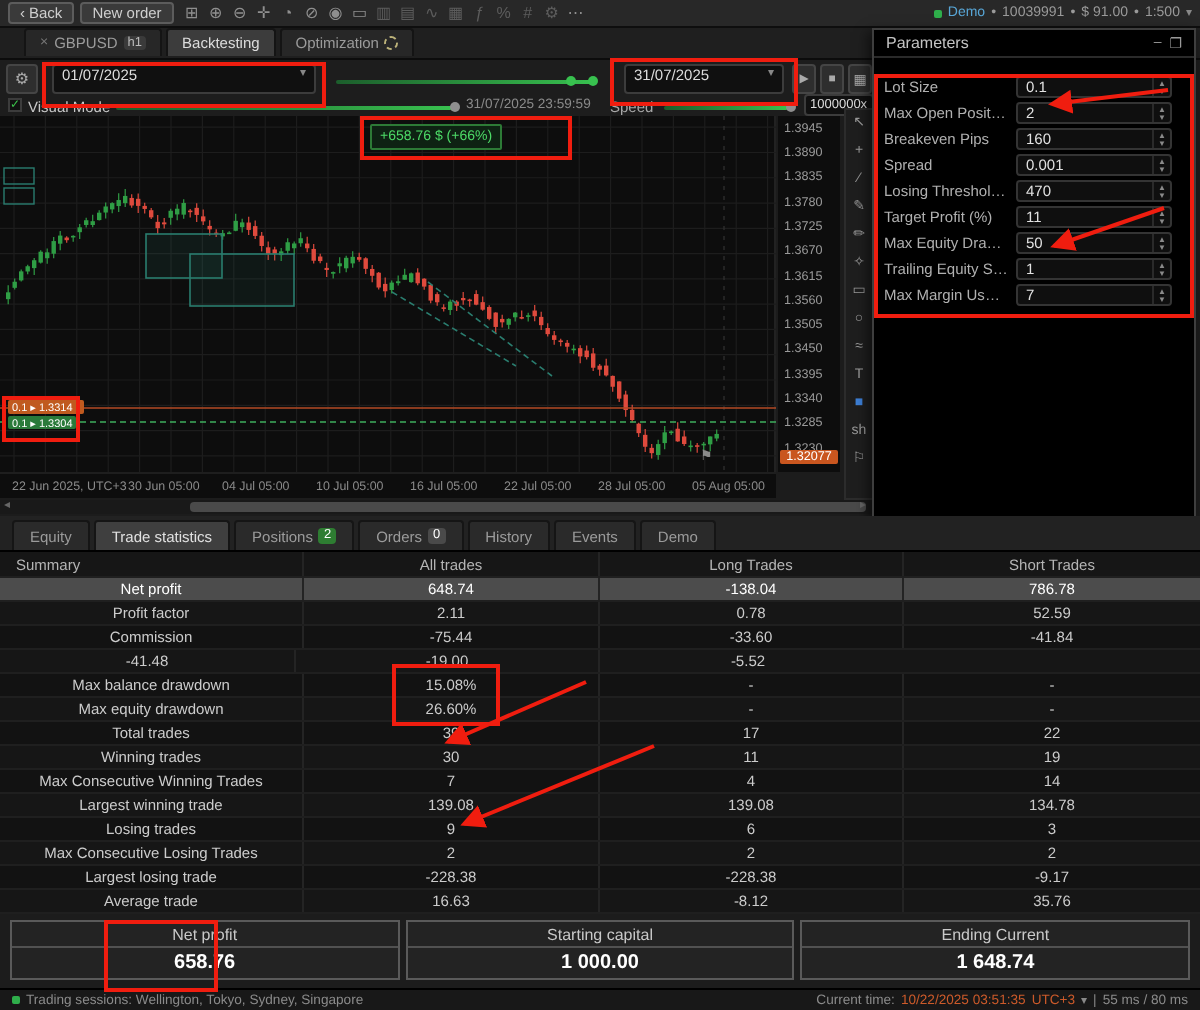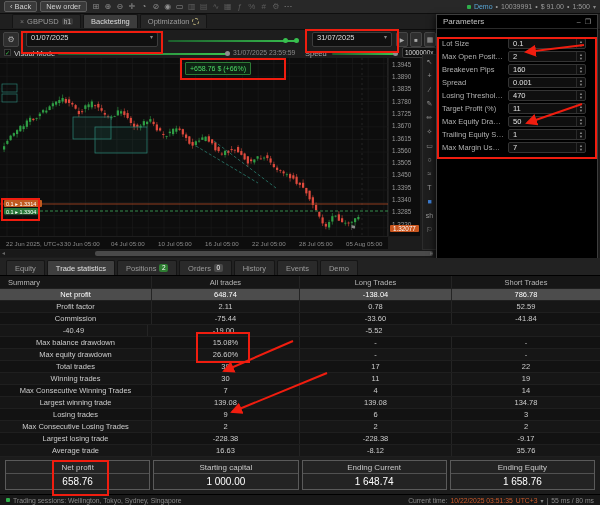--- a/index.html
+++ b/index.html
@@ -81,21 +81,21 @@
   .trow:nth-child(odd){background:#161616}
   .trow.sel{background:#4c4c4c;color:#fff}
   .tcell{white-space:nowrap;overflow:hidden;border-right:1px solid #242424;height:100%;display:flex;align-items:center;justify-content:center}
   .c0{width:152px}.c1{width:148px}.c2{width:152px}.c3{width:148px;border-right:none}
   .head .c0{justify-content:flex-start;padding-left:8px}
 
   
   #cards{position:absolute;top:460px;left:5px;width:590px;height:30px;display:flex;gap:3px}
   .card{flex:1;border:1px solid #5a5a5a;background:#232323;display:flex;flex-direction:column}
   .clabel{height:13px;border-bottom:1px solid #515151;font-size:8px;color:#c9c9c9;display:flex;align-items:center;justify-content:center}
-  .cvalue{flex:1;font-size:10px;font-weight:normal;color:#fff;display:flex;align-items:center;justify-content:center}
+  .cvalue{flex:1;font-size:10px;font-weight:bold;color:#fff;display:flex;align-items:center;justify-content:center}
 
   
   #statusbar{position:absolute;top:494px;left:0;width:600px;height:11px;background:#181818;border-top:1px solid #000;font-size:6.8px;color:#8a8a8a;display:flex;align-items:center;padding:0 6px;gap:3px}
   .sright{margin-left:auto;display:flex;gap:3px;align-items:center}
   .orange{color:#cc5a2a}
 
   
   #overlay{position:absolute;top:0;left:0;width:600px;height:505px;pointer-events:none;z-index:60}
 </style>
 </head>
@@ -679,21 +679,21 @@
         <div class="tcell c2">0.78</div>
         <div class="tcell c3">52.59</div>
       </div>
       <div class="trow">
         <div class="tcell c0">Commission</div>
         <div class="tcell c1">-75.44</div>
         <div class="tcell c2">-33.60</div>
         <div class="tcell c3">-41.84</div>
       </div>
       <div class="trow">
-        <div class="tcell c1">-40.49</div>
+        <div class="tcell c1">-41.48</div>
         <div class="tcell c2">-19.00</div>
         <div class="tcell c3">-5.52</div>
       </div>
       <div class="trow">
         <div class="tcell c0">Max balance drawdown</div>
         <div class="tcell c1">15.08%</div>
         <div class="tcell c2">-</div>
         <div class="tcell c3">-</div>
       </div>
       <div class="trow">
@@ -757,24 +757,20 @@
         <div class="clabel">Net profit</div>
         <div class="cvalue">658.76</div>
       </div>
       <div class="card">
         <div class="clabel">Starting capital</div>
         <div class="cvalue">1 000.00</div>
       </div>
       <div class="card">
         <div class="clabel">Ending Current</div>
         <div class="cvalue">1 648.74</div>
-      </div>
-      <div class="card">
-        <div class="clabel">Ending Equity</div>
-        <div class="cvalue">1 658.76</div>
       </div>
     </div>
 
   <div id="statusbar">
     <span class="gdot"></span>
     <span>Trading sessions: Wellington, Tokyo, Sydney, Singapore</span>
     <span class="sright">
       <span>Current time:</span>
       <span class="orange">10/22/2025 03:51:35</span>
       <span class="orange">UTC+3</span>

